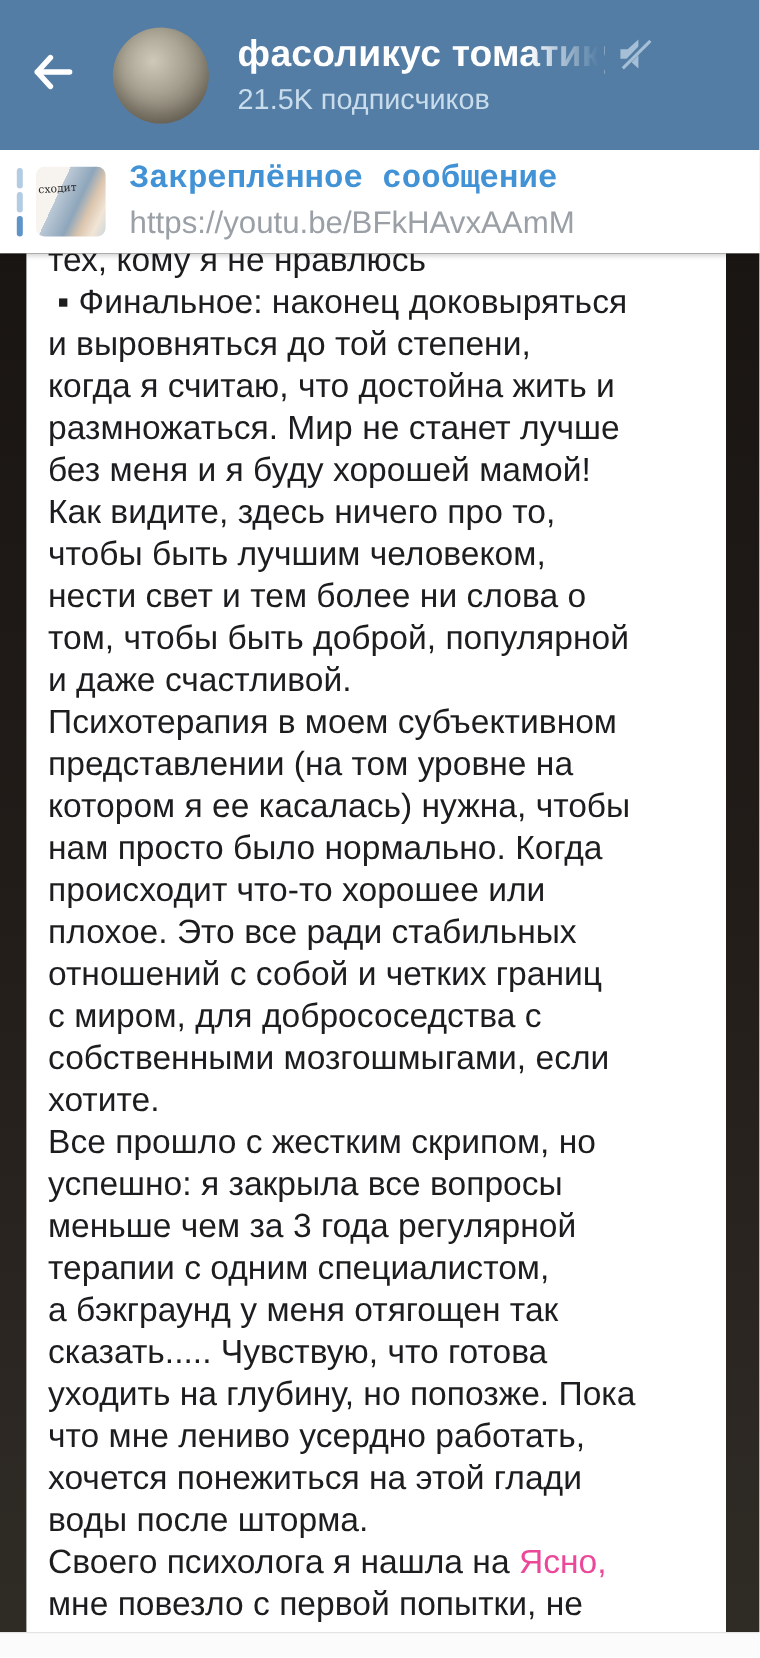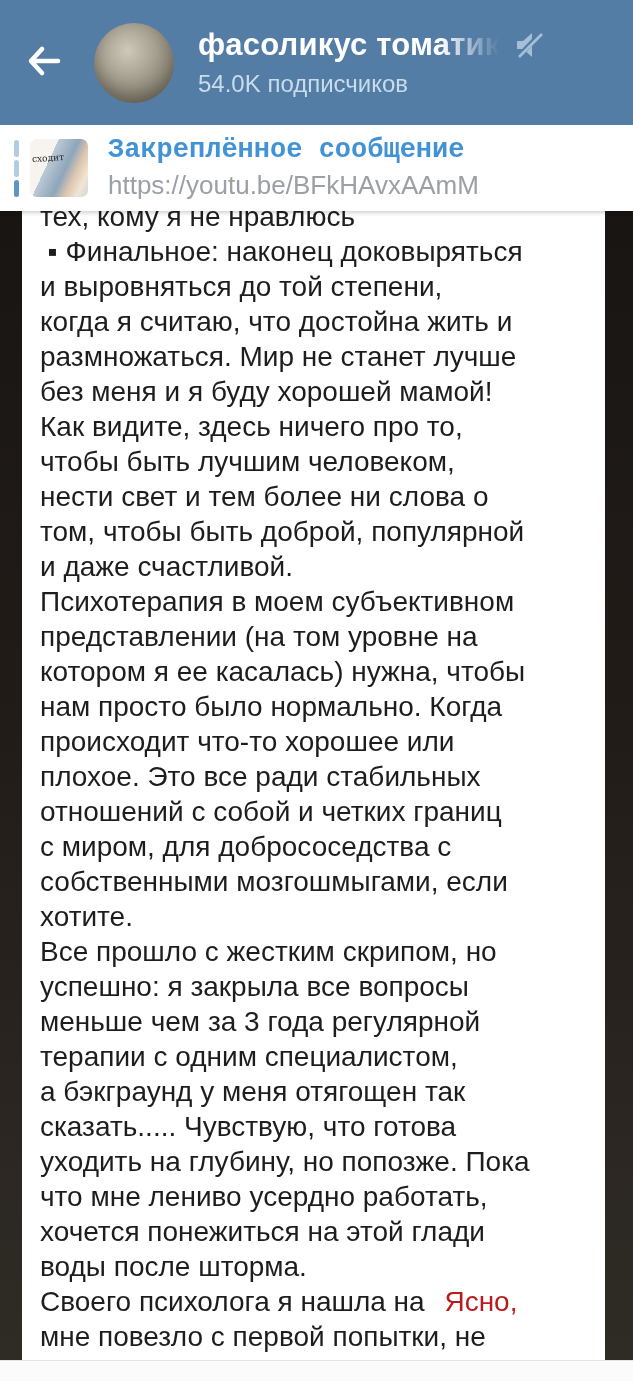--- a/index.html
+++ b/index.html
@@ -58,21 +58,21 @@
     background:linear-gradient(180deg,#191513 0%,#211c18 45%,#2b2622 80%,#2f2c25 100%);
   }
   .bubble{
     position:absolute;left:22px;right:28px;top:0;bottom:0;background:#ffffff;overflow:hidden;
   }
   .msg{
     margin:-12px 0 0 18px;width:552px;
     font-size:28px;line-height:35px;color:#1d1d1f;
     white-space:pre-line;word-wrap:break-word;
   }
-  .msg-link{color:#b91c1c;cursor:pointer;margin-left:12px;}
+  .msg-link{color:#ec4899;cursor:pointer;}
   
   .bottom-bar{height:21px;background:#fbfbfb;border-top:1px solid #e4e4e4;box-sizing:border-box;}
 </style>
 </head>
 <body>
 
 <div class="header">
   <div class="back-btn">
     <span>
       <svg width="36" height="32" viewBox="0 0 36 32">
@@ -88,21 +88,21 @@
         <span class="title-fade"></span>
       </div>
       <span class="mute-wrap">
         <svg width="30" height="28" viewBox="0 0 30 28">
           <path d="M3 10 v8 h6 l9 8 V2 l-9 8 z" fill="#a4bfd6"></path>
           <line x1="4" y1="26" x2="27" y2="2" stroke="#537da4" stroke-width="5"></line>
           <line x1="5" y1="26" x2="28" y2="3" stroke="#a4bfd6" stroke-width="2.6"></line>
         </svg>
       </span>
     </div>
-    <div class="h-sub">54.0K подписчиков</div>
+    <div class="h-sub">21.5K подписчиков</div>
   </div>
 </div>
 
 <div class="pinned">
   <div class="pin-indicator">
     <div class="pin-seg"></div>
     <div class="pin-seg"></div>
     <div class="pin-seg active"></div>
   </div>
   <div class="pin-thumb">

